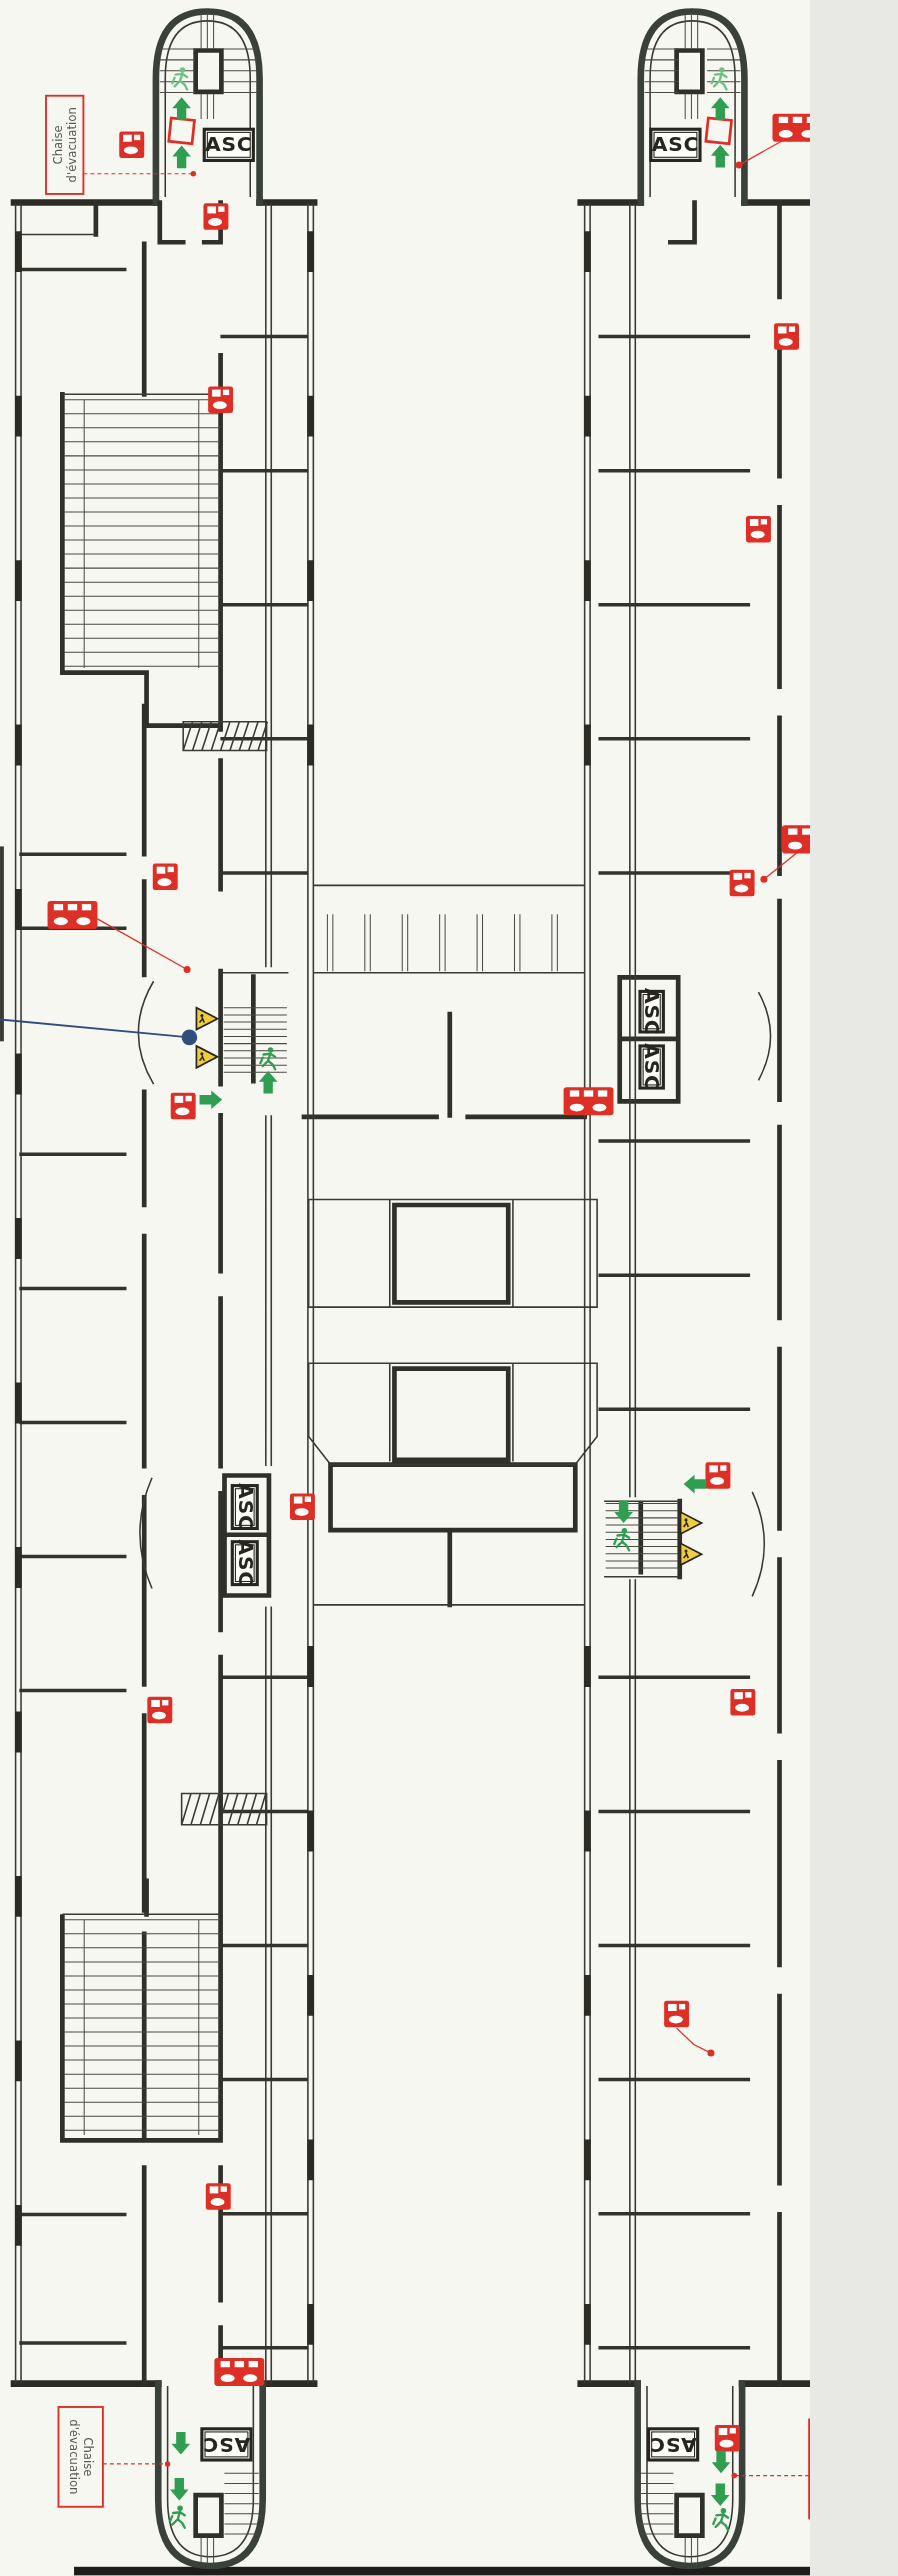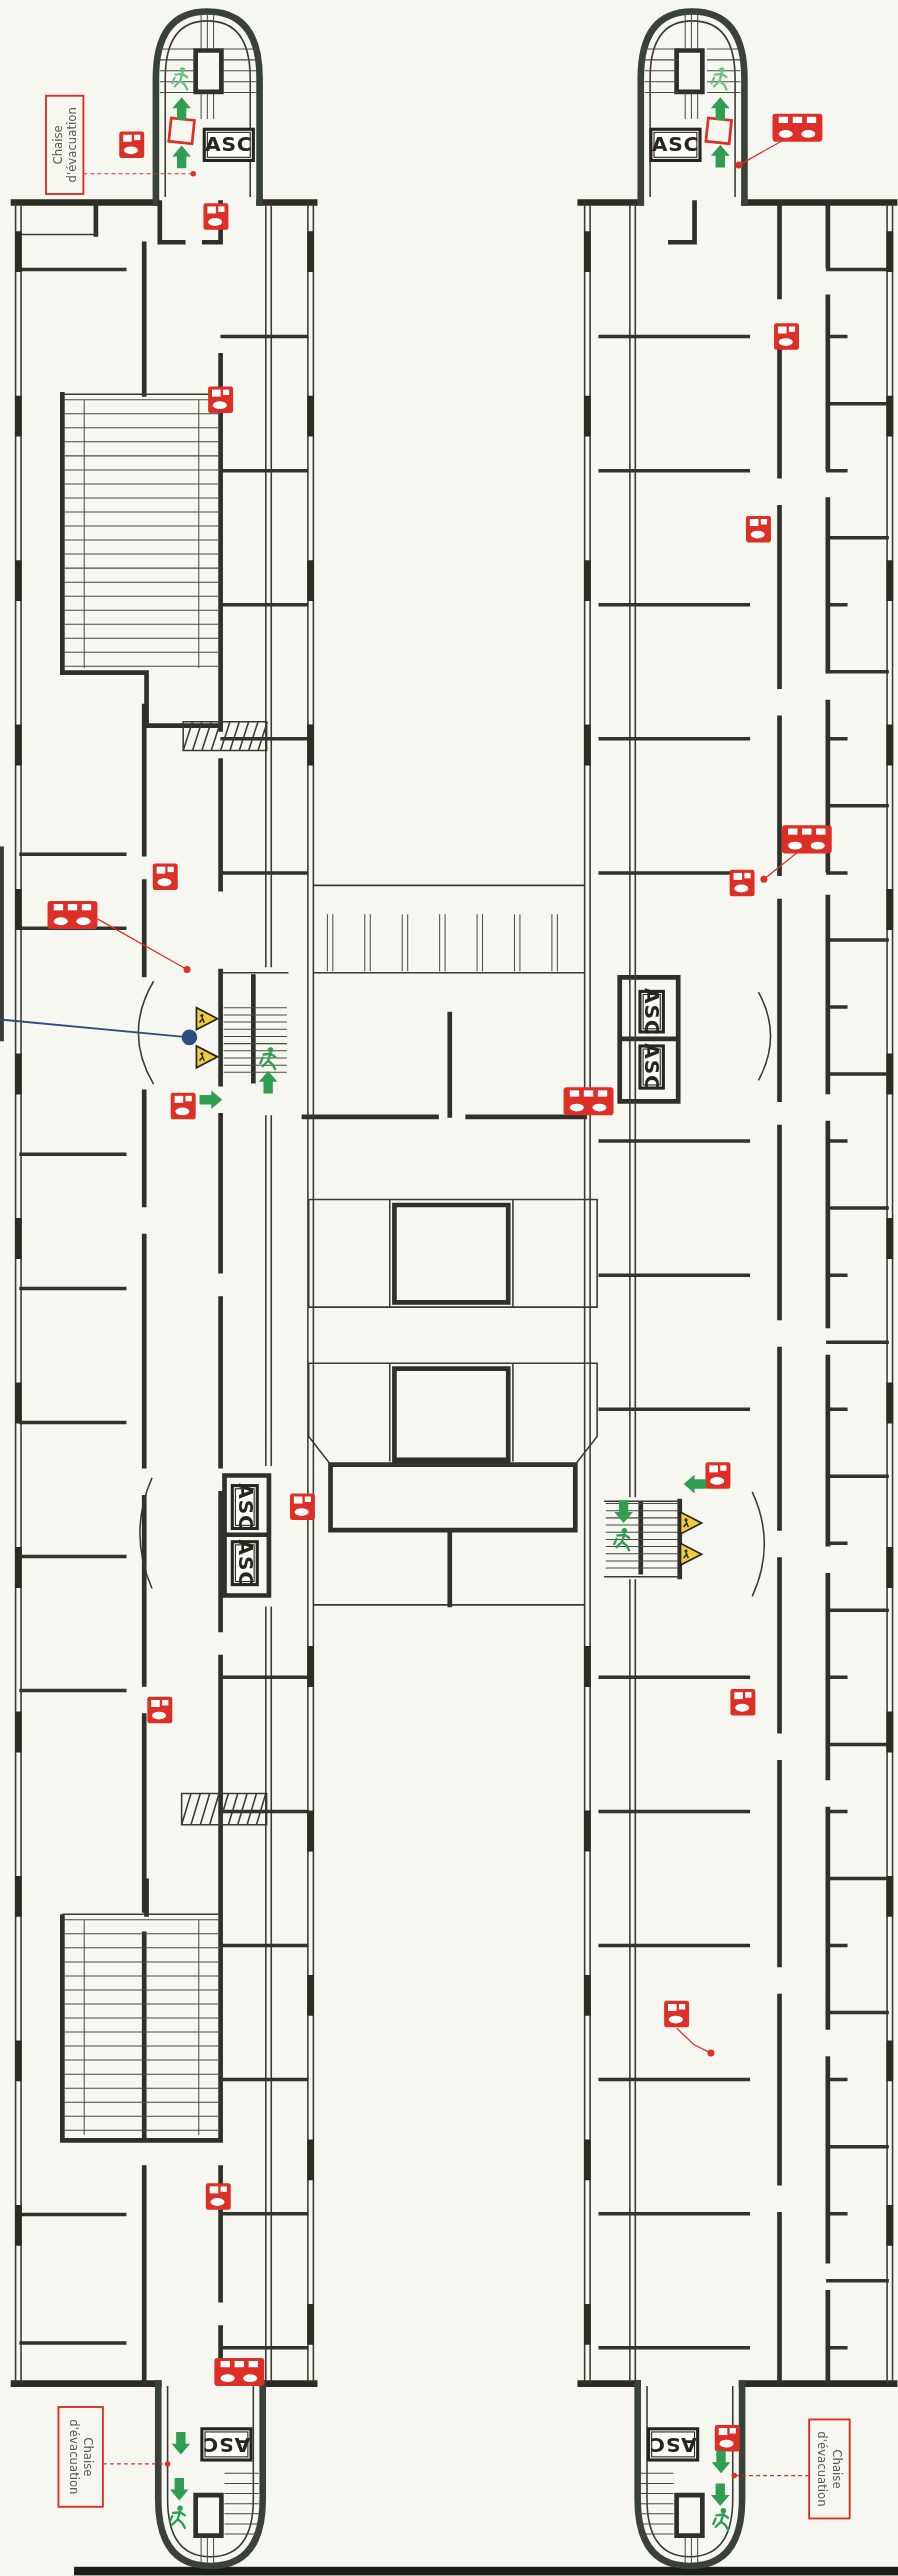--- a/index.html
+++ b/index.html
@@ -1,16 +1,16 @@
 <!DOCTYPE html>
 <html style="font-size:12.5px"><head>
 <meta charset="utf-8">
 <style>
   html,body{margin:0;padding:0;background:#e8e8e4;}
-  #stage{position:relative;width:898px;height:2576px;background:#f7f7f2;overflow:hidden;
+  #stage{position:relative;width:810px;height:2576px;background:#f7f7f2;overflow:hidden;
          font-family:"DejaVu Sans","Liberation Sans",sans-serif;}
   svg{position:absolute;left:0;top:0;}
   .w8{stroke:#2c2c24;stroke-width:8.5;fill:none;stroke-linecap:square;}
   .w6{stroke:#30302a;stroke-width:6;fill:none;stroke-linecap:square;}
   .w45{stroke:#33332c;stroke-width:4.5;fill:none;stroke-linecap:square;}
   .w22{stroke:#3a3a33;stroke-width:2;fill:none;stroke-linecap:butt;}
   .thin{stroke:#4a4a42;stroke-width:1.3;fill:none;}
   .twr{stroke:#39413a;}
 </style>
 </head>

